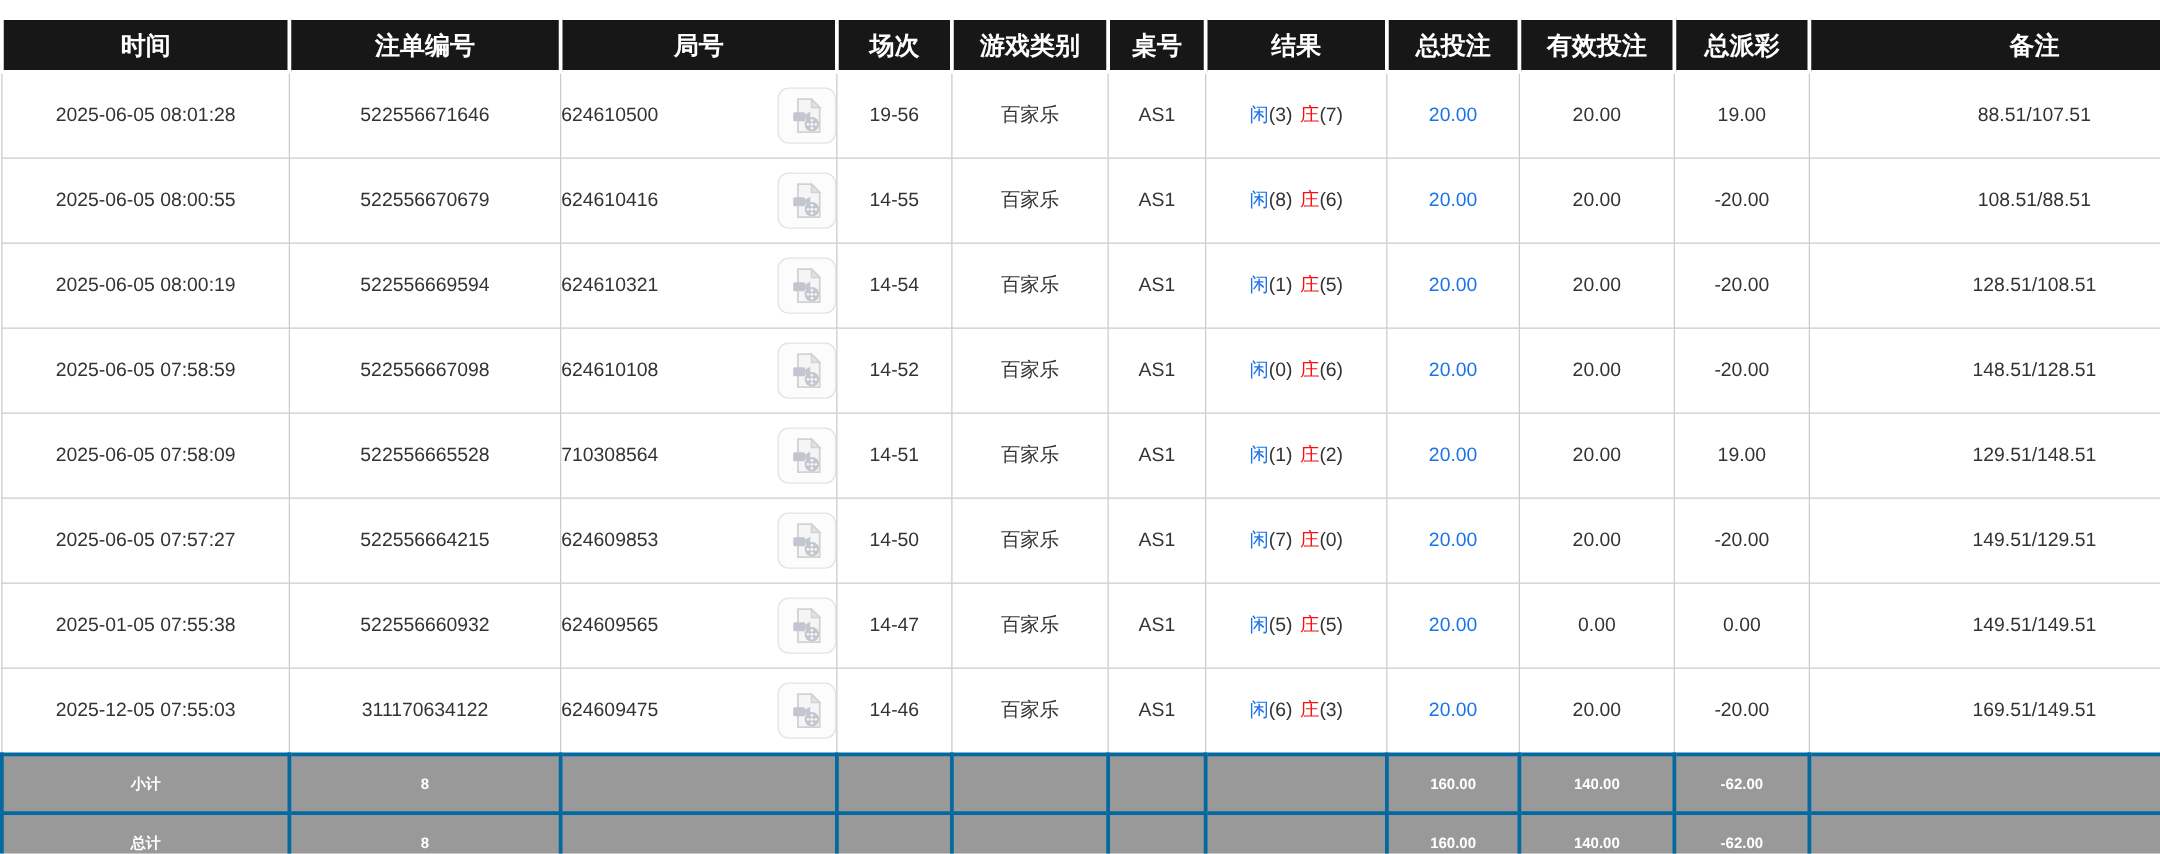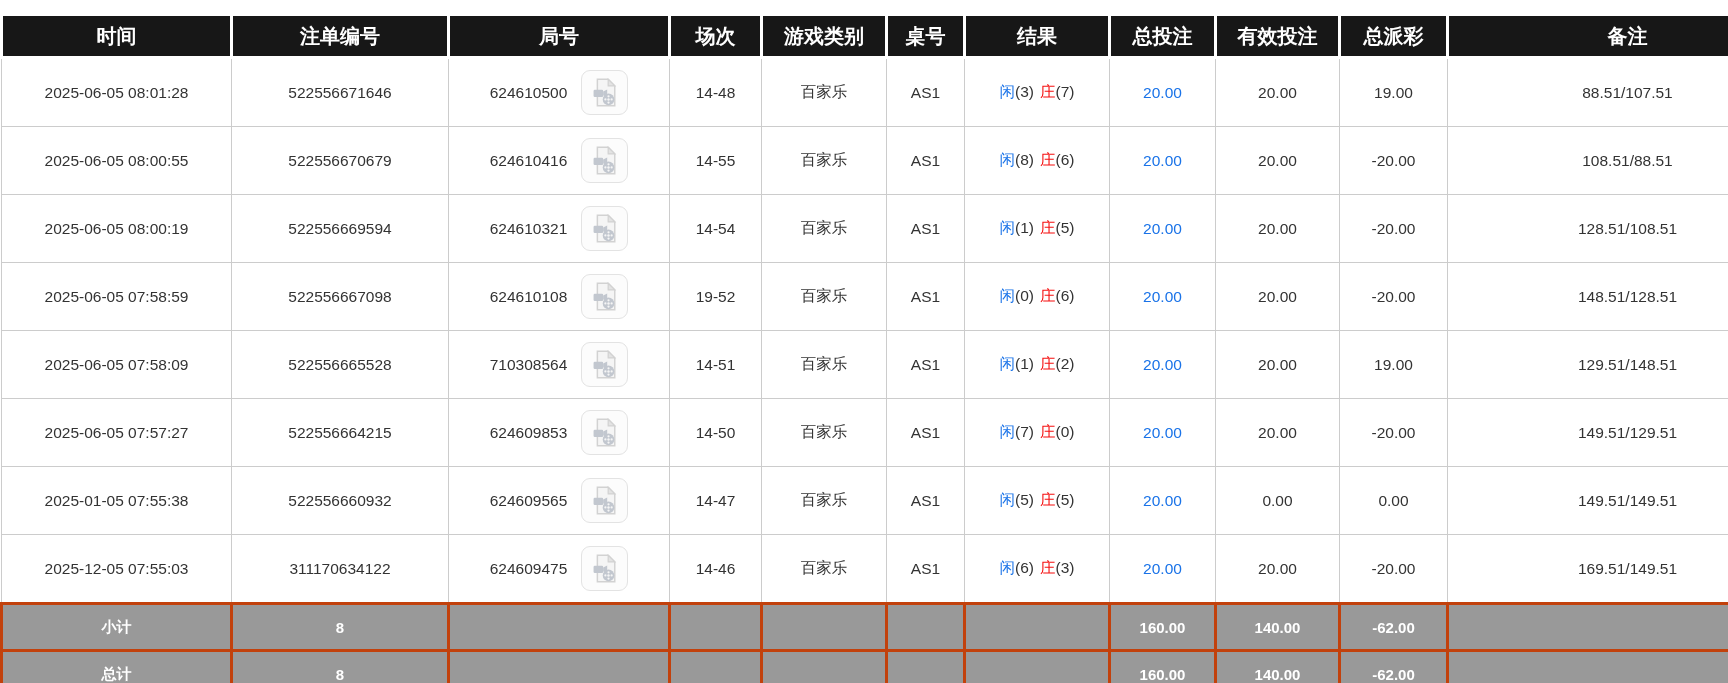--- a/index.html
+++ b/index.html
@@ -16,30 +16,30 @@
     font-size:20px; font-weight:bold; height:40px; padding:0;
     border:3px solid #ffffff; text-align:center; vertical-align:middle;
   }
   table.records tbody.data td{
     border:1px solid var(--grid-line); background:#ffffff;
     height:67px; padding:0; text-align:center; vertical-align:middle;
     color:var(--cell-text); font-size:15.5px;
   }
   table.records tbody.sums td{
     background:var(--summary-bg); color:var(--summary-text);
-    font-weight:bold; font-size:15px; height:44px; padding:0;
-    border:3px solid #c2410c; text-align:center; vertical-align:middle;
+    font-weight:bold; font-size:12px; height:44px; padding:0;
+    border:3px solid #0369a1; text-align:center; vertical-align:middle;
   }
   .blue { color:var(--link-blue); }
   .red  { color:var(--negative-red); }
   .neg  { color:var(--negative-red); }
   .link { cursor:pointer; }
   .res-group { white-space:nowrap;text-align:right; }
   .res-group + .res-group { margin-left:6px; }
-  .round-wrap { display:flex; align-items:center; justify-content:center; gap:14px; }
+  .round-wrap { display:flex; align-items:center; justify-content:space-between; gap:14px; }
   .video-btn{
     width:47px; height:45px; flex:0 0 auto;
     border:1px solid #e3e3e3; background:#fcfcfc; border-radius:9px;
     display:inline-flex; align-items:center; justify-content:center;
     cursor:pointer; padding:0;
   }
   .video-btn svg { display:block; }
 </style>
 </head>
 <body>
@@ -90,21 +90,21 @@
             <circle cx="15.6" cy="19.2" r="5.2" fill="#c2c7cf"></circle>
             <circle cx="15.6" cy="19.2" r="1.1" fill="#f5f5f5"></circle>
             <circle cx="15.6" cy="16.4" r="1.0" fill="#f5f5f5"></circle>
             <circle cx="15.6" cy="22.0" r="1.0" fill="#f5f5f5"></circle>
             <circle cx="12.8" cy="19.2" r="1.0" fill="#f5f5f5"></circle>
             <circle cx="18.4" cy="19.2" r="1.0" fill="#f5f5f5"></circle>
           </svg>
         </button>
       </div>
     </td>
-    <td>14-48</td>
+    <td>19-56</td>
     <td>百家乐</td>
     <td>AS1</td>
     <td>
       <span class="res-group"><span class="blue">闲</span><span>(3)</span></span><span class="res-group"><span class="red">庄</span><span>(7)</span></span>
     </td>
     <td><span class="blue link">20.00</span></td>
     <td>20.00</td>
     <td>19.00</td>
     <td>88.51/107.51</td>
   </tr>
@@ -192,21 +192,21 @@
             <circle cx="15.6" cy="19.2" r="5.2" fill="#c2c7cf"></circle>
             <circle cx="15.6" cy="19.2" r="1.1" fill="#f5f5f5"></circle>
             <circle cx="15.6" cy="16.4" r="1.0" fill="#f5f5f5"></circle>
             <circle cx="15.6" cy="22.0" r="1.0" fill="#f5f5f5"></circle>
             <circle cx="12.8" cy="19.2" r="1.0" fill="#f5f5f5"></circle>
             <circle cx="18.4" cy="19.2" r="1.0" fill="#f5f5f5"></circle>
           </svg>
         </button>
       </div>
     </td>
-    <td>19-52</td>
+    <td>14-52</td>
     <td>百家乐</td>
     <td>AS1</td>
     <td>
       <span class="res-group"><span class="blue">闲</span><span>(0)</span></span><span class="res-group"><span class="red">庄</span><span>(6)</span></span>
     </td>
     <td><span class="blue link">20.00</span></td>
     <td>20.00</td>
     <td class="neg">-20.00</td>
     <td>148.51/128.51</td>
   </tr>

